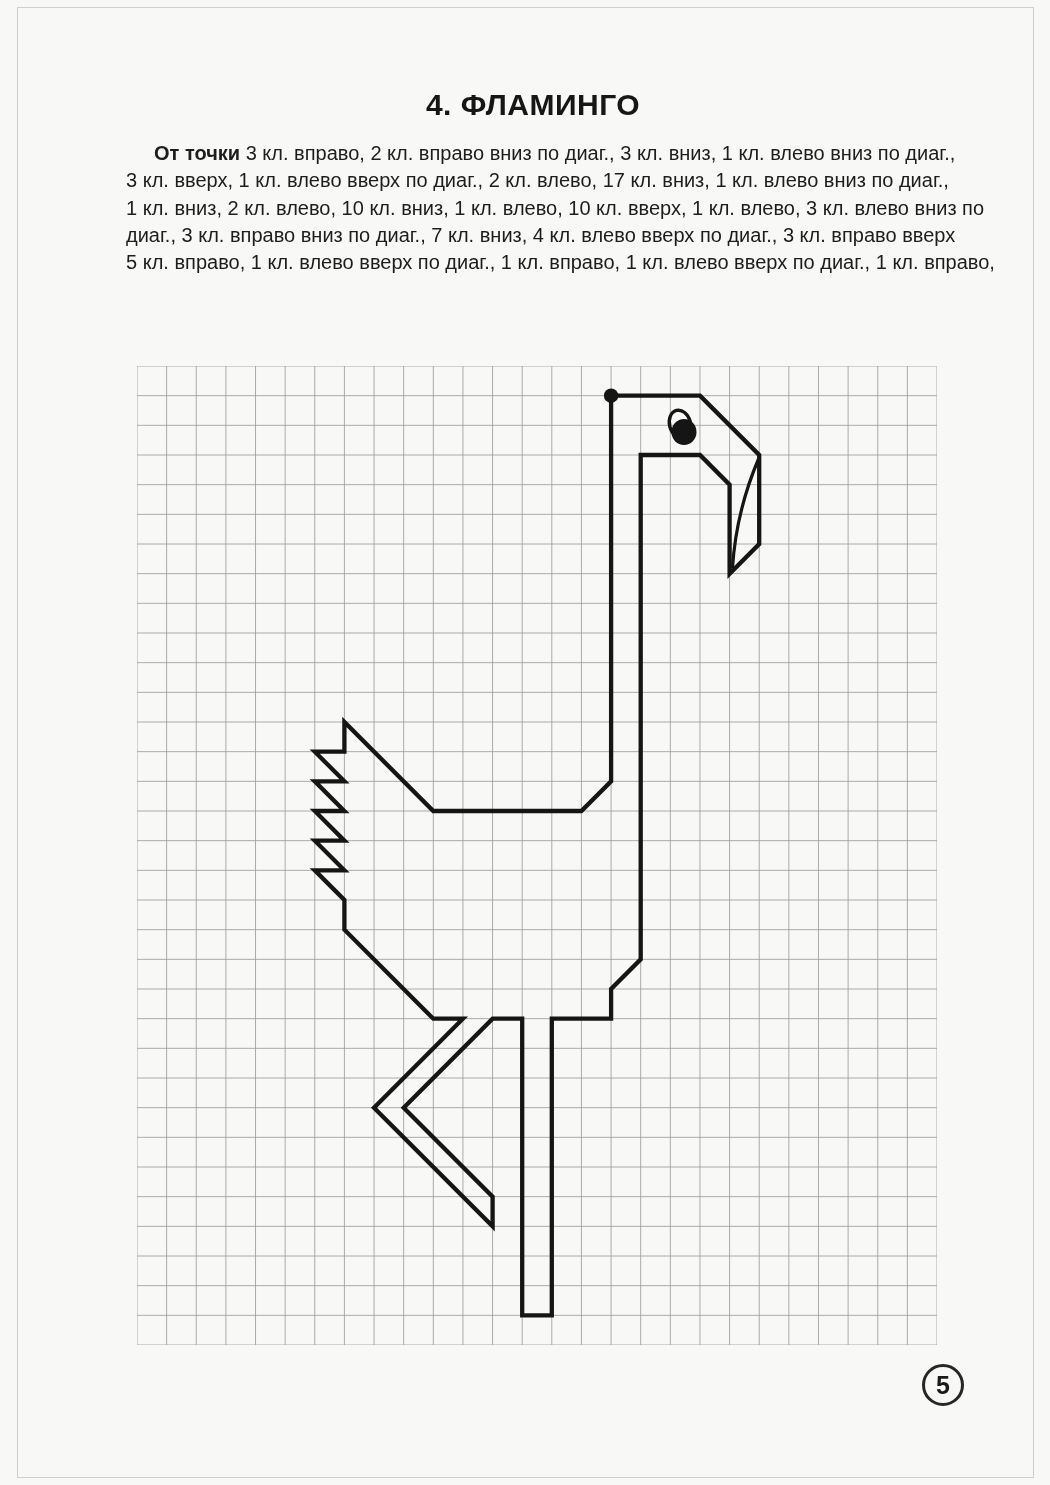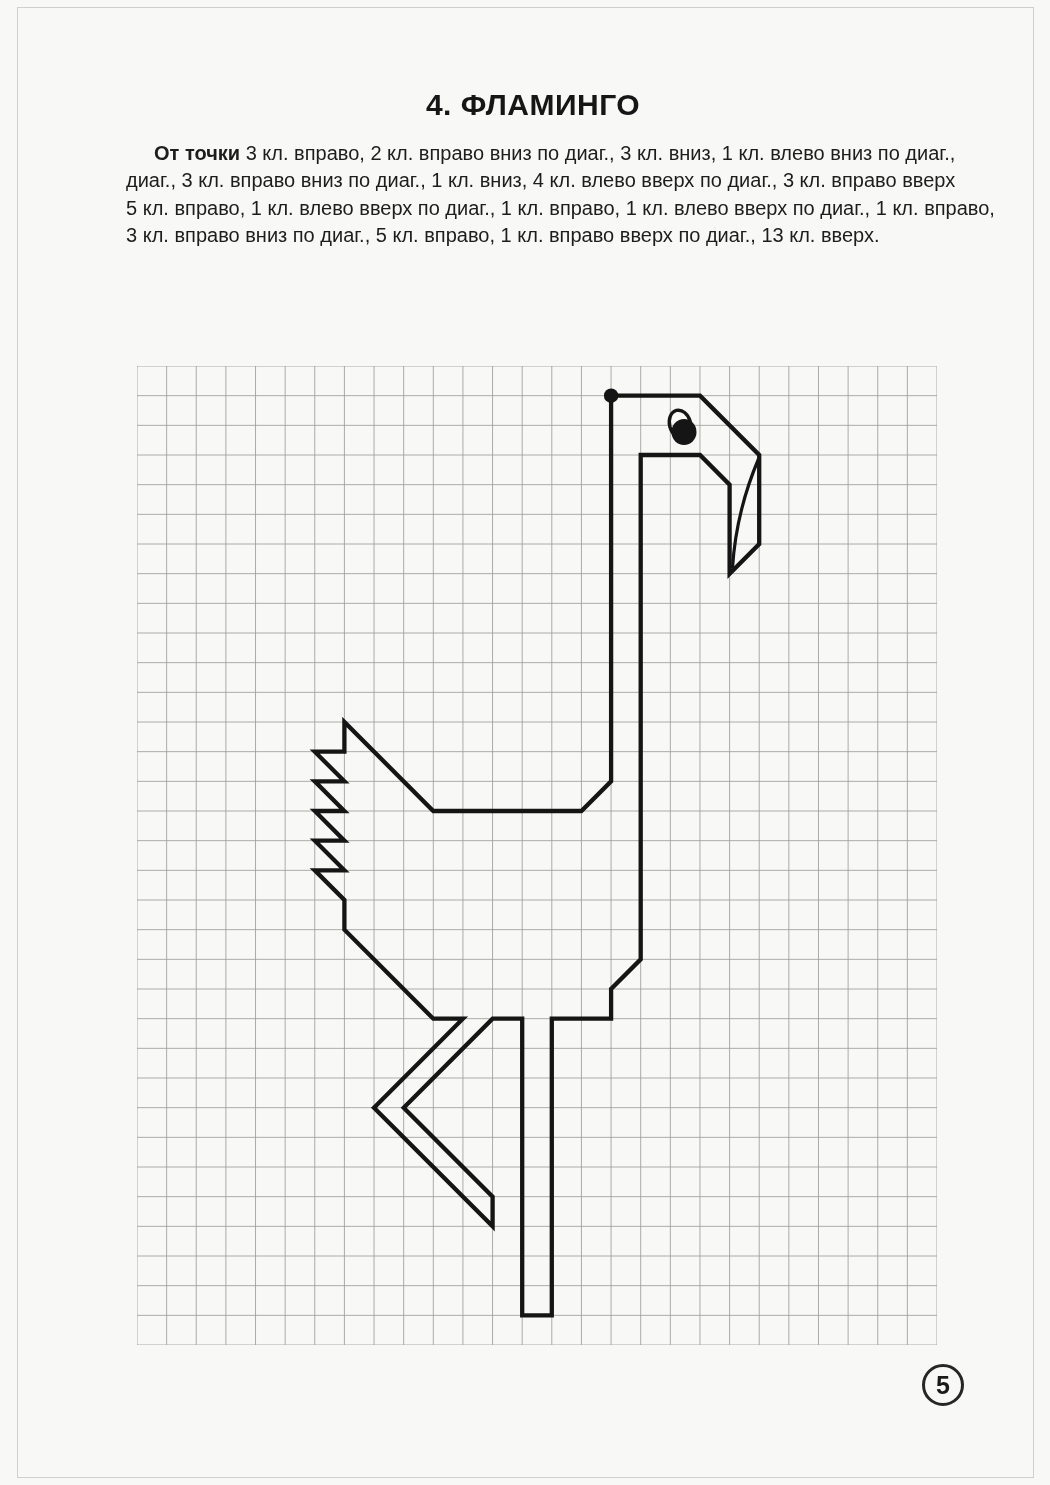--- a/index.html
+++ b/index.html
@@ -52,23 +52,24 @@
 </style>
 </head>
 <body>
 
 <div class="scan-frame"></div>
 
 <h1 class="page-title">4. ФЛАМИНГО</h1>
 
 <div class="instructions">
   <div class="instr-line first"><b class="instr-lead">От точки</b><span> 3 кл. вправо, 2 кл. вправо вниз по диаг., 3 кл. вниз, 1 кл. влево вниз по диаг.,</span></div>
-  <div class="instr-line">диаг., 3 кл. вправо вниз по диаг., 1 кл. вниз, 4 кл. влево вверх по диаг., 3 кл. вправо вверх</div>
+  <div class="instr-line">3 кл. вверх, 1 кл. влево вверх по диаг., 2 кл. влево, 17 кл. вниз, 1 кл. влево вниз по диаг.,</div>
+  <div class="instr-line">1 кл. вниз, 2 кл. влево, 10 кл. вниз, 1 кл. влево, 10 кл. вверх, 1 кл. влево, 3 кл. влево вниз по</div>
+  <div class="instr-line">диаг., 3 кл. вправо вниз по диаг., 7 кл. вниз, 4 кл. влево вверх по диаг., 3 кл. вправо вверх</div>
   <div class="instr-line">5 кл. вправо, 1 кл. влево вверх по диаг., 1 кл. вправо, 1 кл. влево вверх по диаг., 1 кл. вправо,</div>
-  <div class="instr-line last">3 кл. вправо вниз по диаг., 5 кл. вправо, 1 кл. вправо вверх по диаг., 13 кл. вверх.</div>
 </div>
 
 <div class="grid-wrap">
   <svg width="800" height="979" viewBox="0 0 800 979" xmlns="http://www.w3.org/2000/svg">
     <path fill="none" stroke-width="1" opacity="0.85" stroke="#9d9d9d" d="M0.00 0V979M29.63 0V979M59.26 0V979M88.89 0V979M118.52 0V979M148.15 0V979M177.78 0V979M207.41 0V979M237.04 0V979M266.67 0V979M296.30 0V979M325.93 0V979M355.56 0V979M385.19 0V979M414.81 0V979M444.44 0V979M474.07 0V979M503.70 0V979M533.33 0V979M562.96 0V979M592.59 0V979M622.22 0V979M651.85 0V979M681.48 0V979M711.11 0V979M740.74 0V979M770.37 0V979M800.00 0V979M0 0.00H800M0 29.67H800M0 59.33H800M0 89.00H800M0 118.67H800M0 148.33H800M0 178.00H800M0 207.67H800M0 237.33H800M0 267.00H800M0 296.67H800M0 326.33H800M0 356.00H800M0 385.67H800M0 415.33H800M0 445.00H800M0 474.67H800M0 504.33H800M0 534.00H800M0 563.67H800M0 593.33H800M0 623.00H800M0 652.67H800M0 682.33H800M0 712.00H800M0 741.67H800M0 771.33H800M0 801.00H800M0 830.67H800M0 860.33H800M0 890.00H800M0 919.67H800M0 949.33H800M0 979.00H800"></path>
     <polygon fill="none" stroke-width="4.3" stroke-linejoin="miter" stroke="#151515" points="474.1,29.7 563.0,29.7 622.2,89.0 622.2,178.0 592.6,207.7 592.6,118.7 563.0,89.0 503.7,89.0 503.7,593.3 474.1,623.0 474.1,652.7 414.8,652.7 414.8,949.3 385.2,949.3 385.2,652.7 355.6,652.7 266.7,741.7 355.6,830.7 355.6,860.3 237.0,741.7 325.9,652.7 296.3,652.7 207.4,563.7 207.4,534.0 177.8,504.3 207.4,504.3 177.8,474.7 207.4,474.7 177.8,445.0 207.4,445.0 177.8,415.3 207.4,415.3 177.8,385.7 207.4,385.7 207.4,356.0 296.3,445.0 444.4,445.0 474.1,415.3"></polygon>
     <path fill="none" stroke-width="3.2" stroke="#151515" d="M 621.5,93 Q 599,146 595.5,202"></path>
     <ellipse fill="none" stroke-width="3.4" stroke="#151515" cx="543" cy="58" rx="10.5" ry="14" transform="rotate(-15 543 58)"></ellipse>
     <ellipse fill="#151515" cx="547" cy="66" rx="12.5" ry="13"></ellipse>
     <circle r="7.2" fill="#151515" cx="474.1" cy="29.7"></circle>

